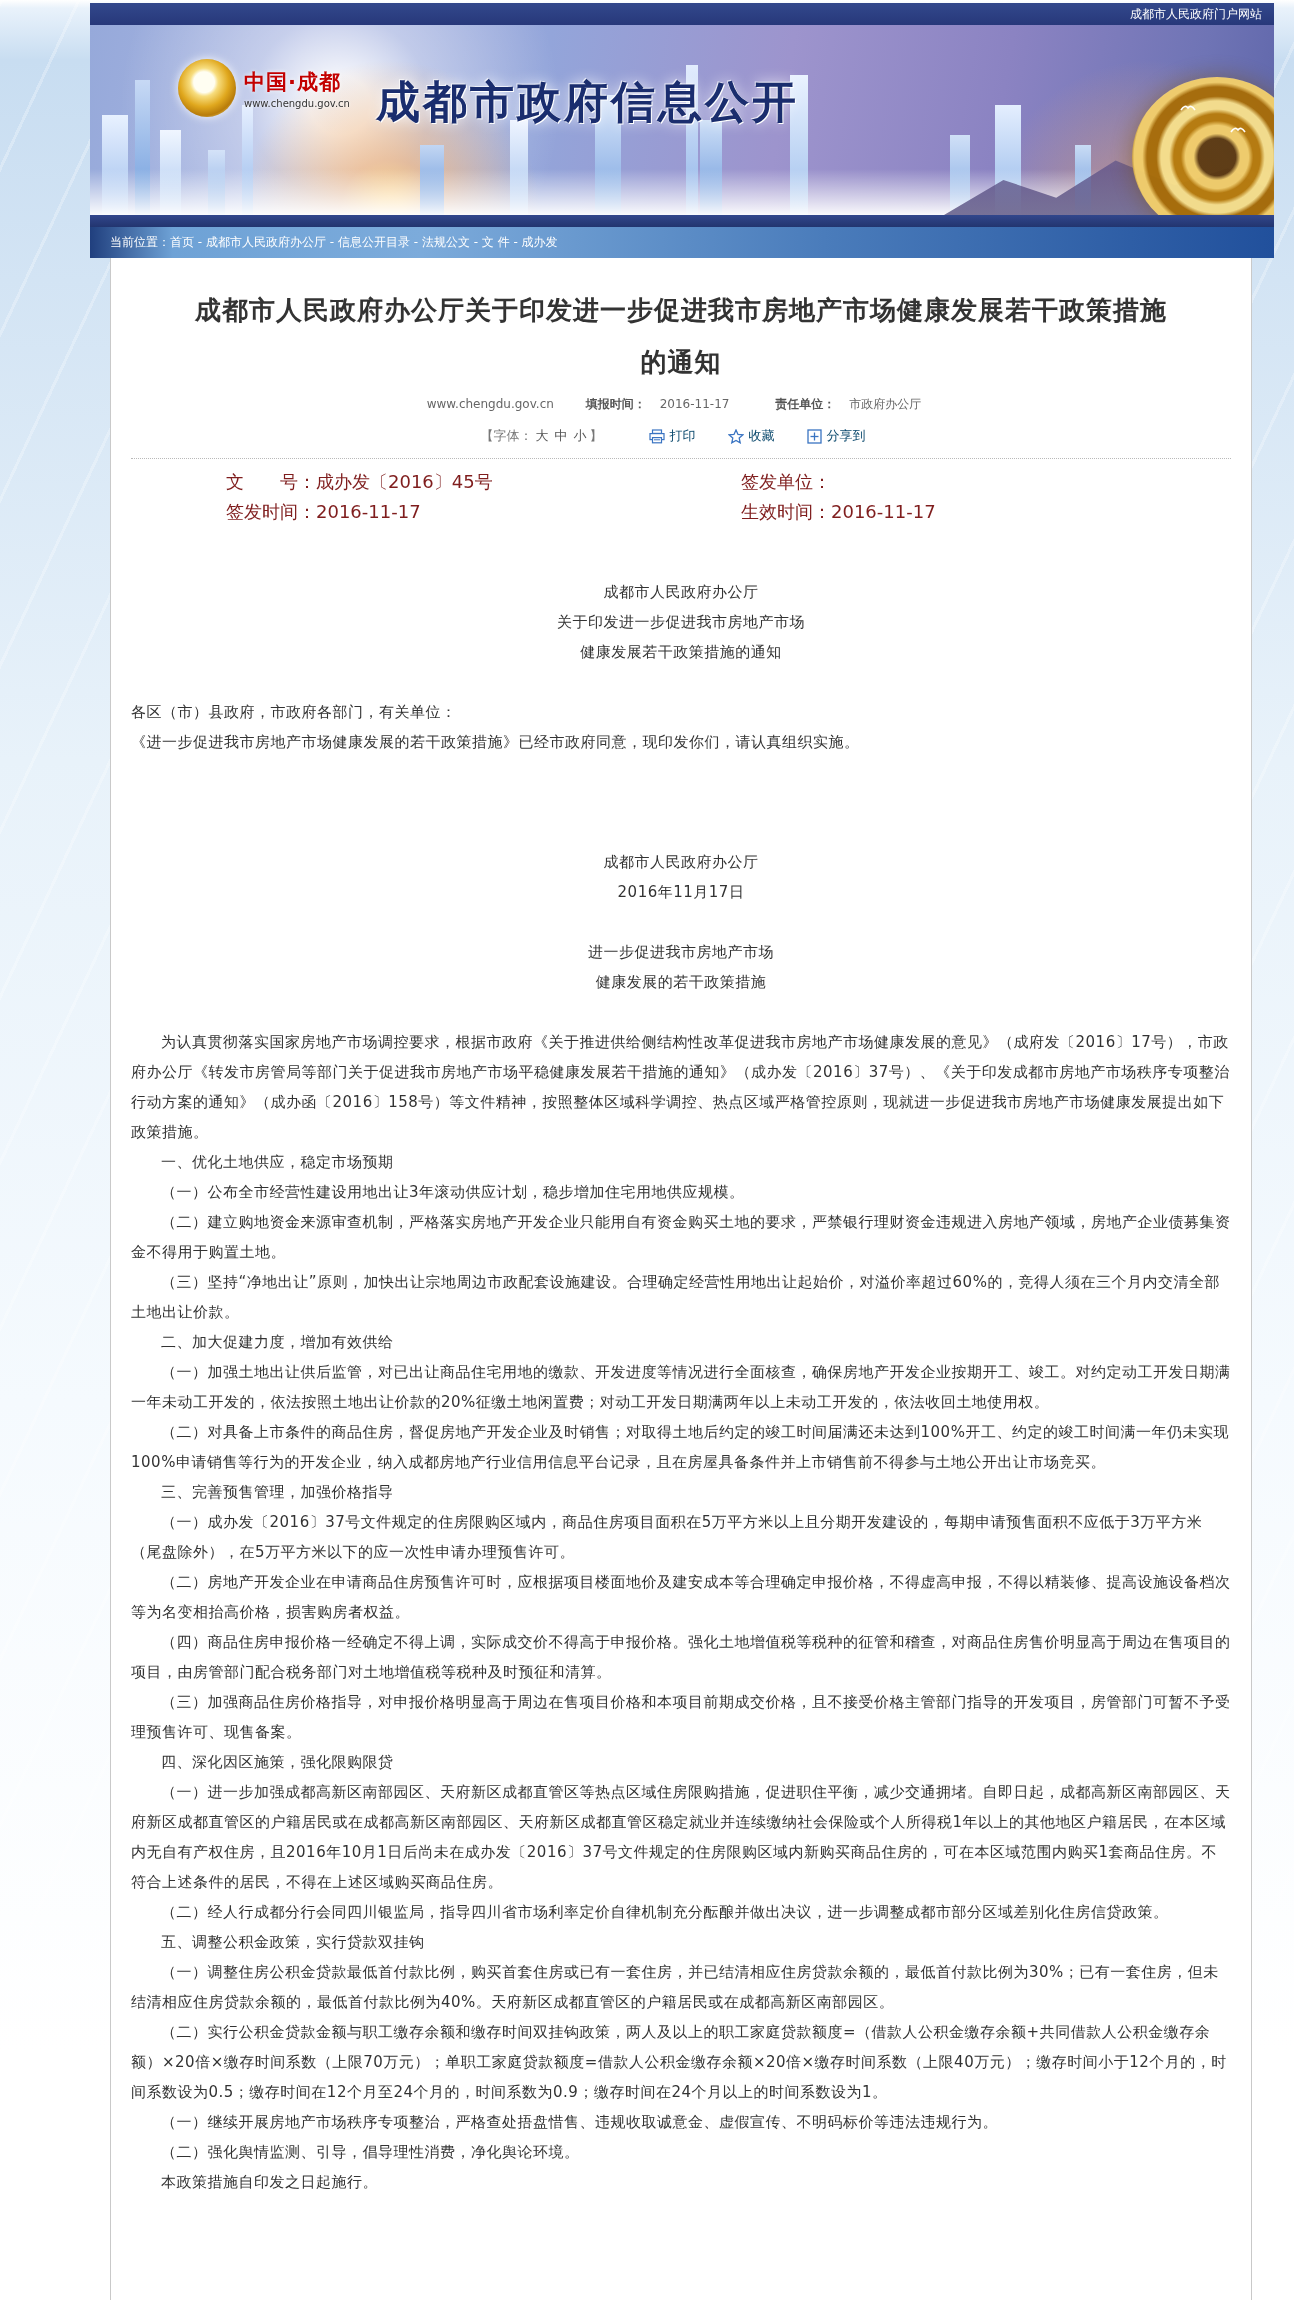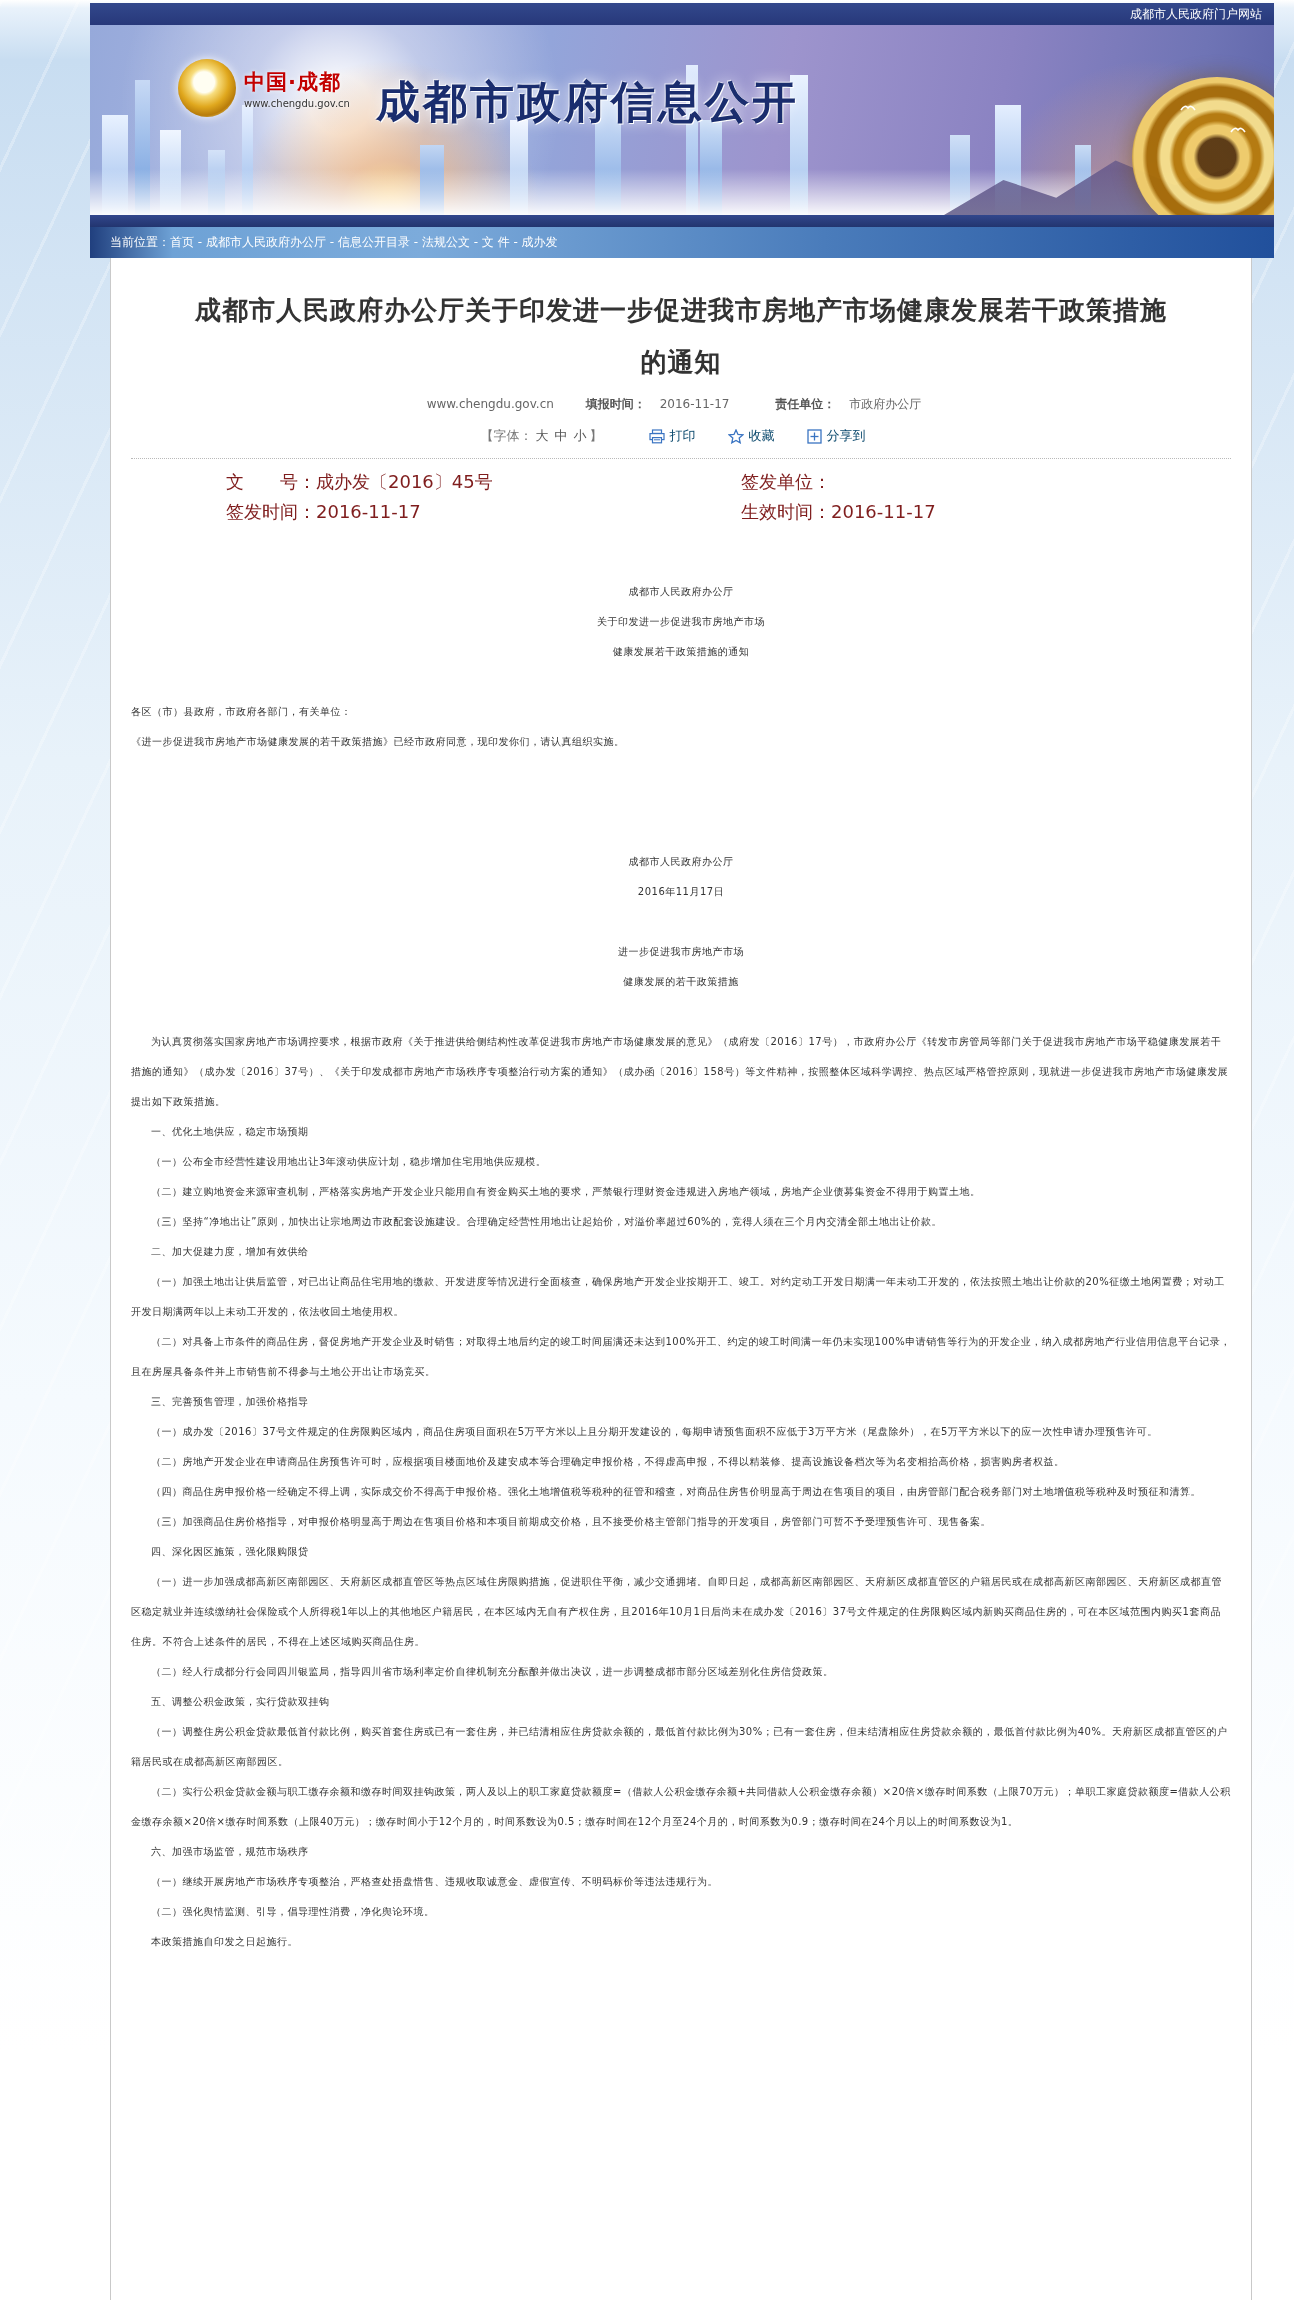--- a/index.html
+++ b/index.html
@@ -94,21 +94,21 @@
   .tool-btn{display:inline-flex;align-items:center;margin:0 16px;cursor:pointer;color:#0c4a6e;}
   .tool-btn svg{margin-right:5px;}
 
   .dotted-sep{border-top:1px dotted #b9b9b9;margin-top:13px;}
 
   .meta-table{display:flex;flex-wrap:wrap;margin-top:8px;}
   .meta-cell{width:50%;box-sizing:border-box;font-size:18px;font-weight:normal;color:#7f1d1d;line-height:30px;}
   .meta-cell:nth-child(odd){padding-left:95px;}
   .meta-cell:nth-child(even){padding-left:60px;}
 
-  .doc-body{margin-top:50px;font-size:10px;color:#333;letter-spacing:.5px;}
+  .doc-body{margin-top:50px;font-size:15px;color:#333;letter-spacing:.5px;}
   .doc-body p{margin:0;line-height:30px;}
   .doc-body p.center{text-align:center;}
   .doc-body p.indent{text-indent:2em;}
   .doc-body p.plain{text-indent:0;}
   .doc-body p.blank{height:30px;}
 </style>
 </head>
 <body>
 
 <div class="page">
@@ -222,20 +222,19 @@
         <p class="indent">（一）成办发〔2016〕37号文件规定的住房限购区域内，商品住房项目面积在5万平方米以上且分期开发建设的，每期申请预售面积不应低于3万平方米（尾盘除外），在5万平方米以下的应一次性申请办理预售许可。</p>
         <p class="indent">（二）房地产开发企业在申请商品住房预售许可时，应根据项目楼面地价及建安成本等合理确定申报价格，不得虚高申报，不得以精装修、提高设施设备档次等为名变相抬高价格，损害购房者权益。</p>
         <p class="indent">（四）商品住房申报价格一经确定不得上调，实际成交价不得高于申报价格。强化土地增值税等税种的征管和稽查，对商品住房售价明显高于周边在售项目的项目，由房管部门配合税务部门对土地增值税等税种及时预征和清算。</p>
         <p class="indent">（三）加强商品住房价格指导，对申报价格明显高于周边在售项目价格和本项目前期成交价格，且不接受价格主管部门指导的开发项目，房管部门可暂不予受理预售许可、现售备案。</p>
         <p class="indent">四、深化因区施策，强化限购限贷</p>
         <p class="indent">（一）进一步加强成都高新区南部园区、天府新区成都直管区等热点区域住房限购措施，促进职住平衡，减少交通拥堵。自即日起，成都高新区南部园区、天府新区成都直管区的户籍居民或在成都高新区南部园区、天府新区成都直管区稳定就业并连续缴纳社会保险或个人所得税1年以上的其他地区户籍居民，在本区域内无自有产权住房，且2016年10月1日后尚未在成办发〔2016〕37号文件规定的住房限购区域内新购买商品住房的，可在本区域范围内购买1套商品住房。不符合上述条件的居民，不得在上述区域购买商品住房。</p>
         <p class="indent">（二）经人行成都分行会同四川银监局，指导四川省市场利率定价自律机制充分酝酿并做出决议，进一步调整成都市部分区域差别化住房信贷政策。</p>
         <p class="indent">五、调整公积金政策，实行贷款双挂钩</p>
         <p class="indent">（一）调整住房公积金贷款最低首付款比例，购买首套住房或已有一套住房，并已结清相应住房贷款余额的，最低首付款比例为30%；已有一套住房，但未结清相应住房贷款余额的，最低首付款比例为40%。天府新区成都直管区的户籍居民或在成都高新区南部园区。</p>
         <p class="indent">（二）实行公积金贷款金额与职工缴存余额和缴存时间双挂钩政策，两人及以上的职工家庭贷款额度=（借款人公积金缴存余额+共同借款人公积金缴存余额）×20倍×缴存时间系数（上限70万元）；单职工家庭贷款额度=借款人公积金缴存余额×20倍×缴存时间系数（上限40万元）；缴存时间小于12个月的，时间系数设为0.5；缴存时间在12个月至24个月的，时间系数为0.9；缴存时间在24个月以上的时间系数设为1。</p>
-        <p class="indent">六、加强市场监管，规范市场秩序</p>
         <p class="indent">（一）继续开展房地产市场秩序专项整治，严格查处捂盘惜售、违规收取诚意金、虚假宣传、不明码标价等违法违规行为。</p>
         <p class="indent">（二）强化舆情监测、引导，倡导理性消费，净化舆论环境。</p>
         <p class="indent">本政策措施自印发之日起施行。</p>
       </div>
   </div>
 
 </div>
 
 </body></html>

